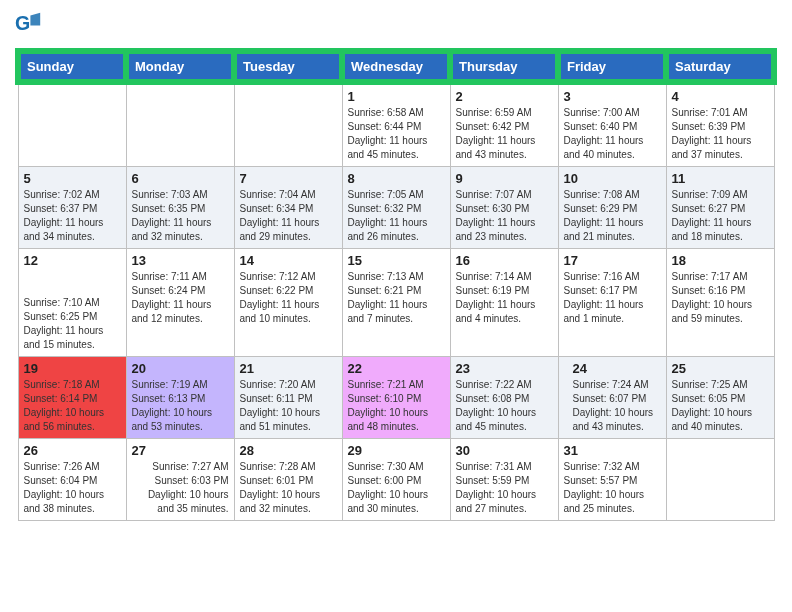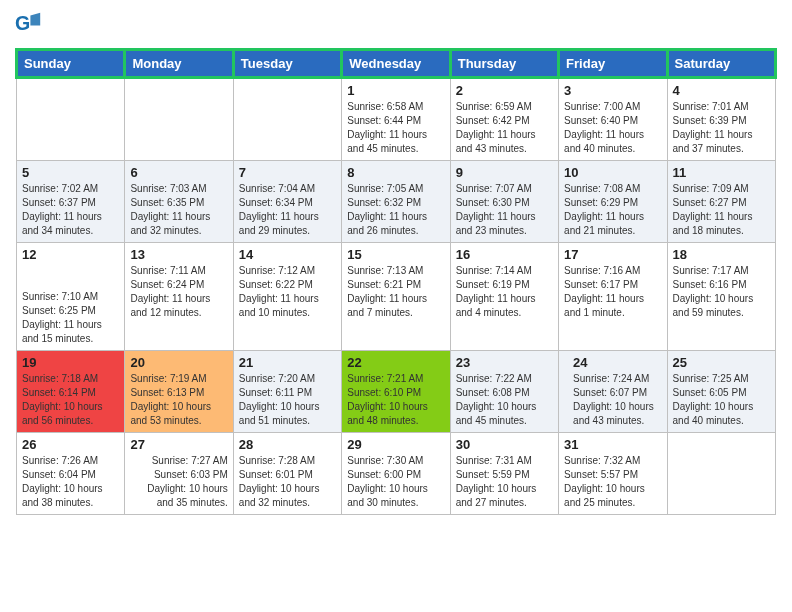--- a/index.html
+++ b/index.html
@@ -60,21 +60,21 @@
       width: 100%;
       border-collapse: collapse;
     }
     .calendar th {
       background: #2a6bbf;
       color: #fff;
       font-size: 13px;
       font-weight: bold;
       padding: 5px 6px;
       text-align: left;
-      border: 3px solid #22c55e;
+      border: 6px solid #22c55e;
     }
     .calendar td {
       border: 1px solid #c0c0c0;
       vertical-align: top;
       padding: 4px 5px;
       width: calc(100%/7);
       min-height: 80px;
       background: #fff;
     }
     .calendar tr:nth-child(even) td {
@@ -269,35 +269,35 @@
           </td>
         </tr>
         <tr>
           <td style="background: #ef4444;">
             <span class="day-num">19</span>
             <div class="day-info" style="white-space: pre-line;">Sunrise: 7:18 AM
 Sunset: 6:14 PM
 Daylight: 10 hours
 and 56 minutes.</div>
           </td>
-          <td style="background: #fdba74;">
+          <td style="background: #c4b5fd;">
             <span class="day-num">20</span>
             <div class="day-info" style="white-space: pre-line;">Sunrise: 7:19 AM
 Sunset: 6:13 PM
 Daylight: 10 hours
 and 53 minutes.</div>
           </td>
           <td style="background: rgb(238, 242, 247);">
             <span class="day-num">21</span>
             <div class="day-info" style="white-space: pre-line;">Sunrise: 7:20 AM
 Sunset: 6:11 PM
 Daylight: 10 hours
 and 51 minutes.</div>
           </td>
-          <td style="background: #84cc16; margin-top: 46px;">
+          <td style="background: #f0abfc; margin-top: 46px;">
             <span class="day-num">22</span>
             <div class="day-info" style="white-space: pre-line;">Sunrise: 7:21 AM
 Sunset: 6:10 PM
 Daylight: 10 hours
 and 48 minutes.</div>
           </td>
           <td style="background: rgb(238, 242, 247);">
             <span class="day-num">23</span>
             <div class="day-info" style="white-space: pre-line;">Sunrise: 7:22 AM
 Sunset: 6:08 PM

